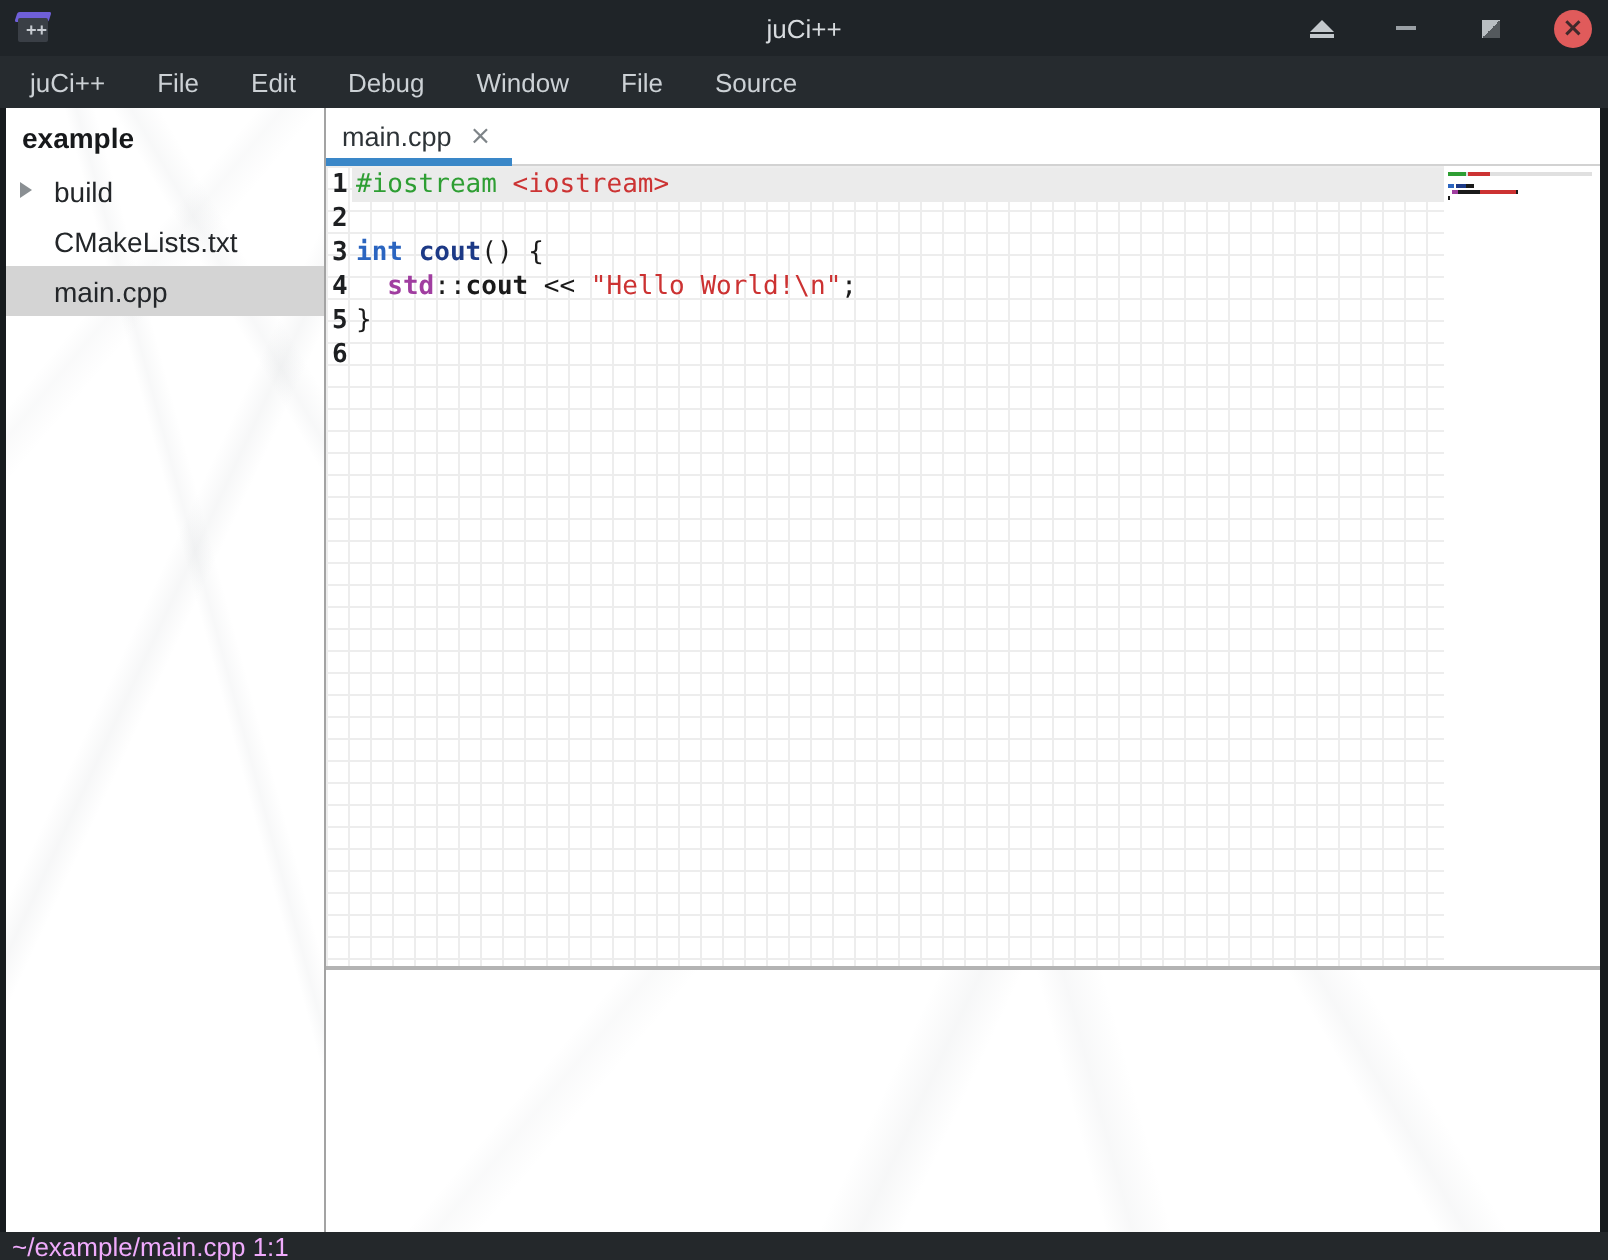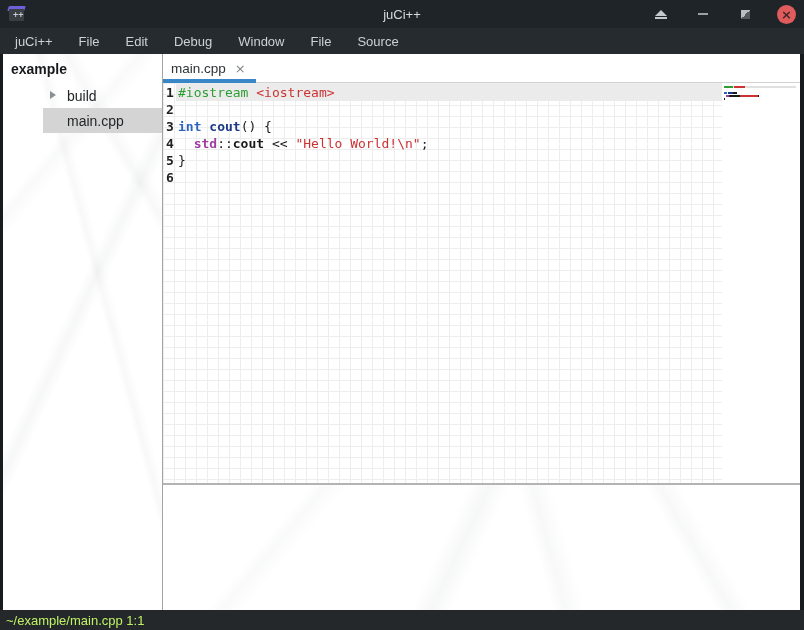--- a/index.html
+++ b/index.html
@@ -48,21 +48,21 @@
              overflow:hidden; flex:none; }
   .tex { position:absolute; inset:0; pointer-events:none;
     background-image:
       linear-gradient(115deg, transparent 44%, rgba(110,120,130,0.06) 47%, transparent 50%),
       linear-gradient(75deg,  transparent 58%, rgba(110,120,130,0.05) 60%, transparent 63%),
       linear-gradient(130deg, transparent 20%, rgba(110,120,130,0.04) 22%, transparent 25%),
       linear-gradient(60deg,  transparent 78%, rgba(110,120,130,0.05) 80%, transparent 83%); }
   .project-header { position:relative; font-weight:bold; font-size:14px; color:#17191b;
                     padding:7px 8px 6px 8px; }
   .tree-item { position:relative; height:25px; display:flex; align-items:center;
-               padding-left:24px; font-size:14px; color:#232629; cursor:default;margin-left:40px; }
+               padding-left:24px; font-size:14px; color:#232629; cursor:default; }
   .tree-item.selected { background:var(--selection-gray); }
   .expander { position:absolute; left:7px; top:8px; width:0; height:0;
               border-top:4.5px solid transparent; border-bottom:4.5px solid transparent;
               border-left:6px solid #8a8f93; }
 
   .vdivider { width:1px; background:#a3a3a3; flex:none; cursor:col-resize; }
 
   .right { flex:1; display:flex; flex-direction:column; margin-right:4px; min-width:0;
            background:#fff; }
 
@@ -92,21 +92,21 @@
   .map { width:78px; flex:none; background:#fff; padding:3px 4px 0 2px; cursor:pointer; }
   .map-row { height:2px; margin-bottom:1px; display:flex; }
   .map-row.hl { background:#e0e0e0; }
   .map-seg { height:2px; flex:none; }
 
   .hdivider { height:2px; background:#b3b3b3; flex:none; cursor:row-resize; }
 
   .bottom-panel { flex:1; background:#fff; position:relative; overflow:hidden; }
 
   
-  .statusbar { height:20px; background:var(--statusbar); color:#bef264; font-size:13px;
+  .statusbar { height:14px; background:var(--statusbar); color:#f0abfc; font-size:13px;
                display:flex; align-items:center; padding-left:6px; flex:none; }
 </style>
 </head>
 <body>
 
 <div class="window">
 
   <div class="titlebar">
     <div class="app-icon">
       <div class="roof"></div>
@@ -146,20 +146,23 @@
   <div class="main">
 
     <div class="sidebar">
       <div class="tex"></div>
       <div class="project-header">example</div>
       <div id="tree">
           <div class="tree-item">
             <span class="expander"></span>
             <span>build</span>
           </div>
+          <div class="tree-item">
+            <span>CMakeLists.txt</span>
+          </div>
           <div class="tree-item selected">
             <span>main.cpp</span>
           </div>
         </div>
     </div>
 
     <div class="vdivider"></div>
 
     <div class="right">
 

